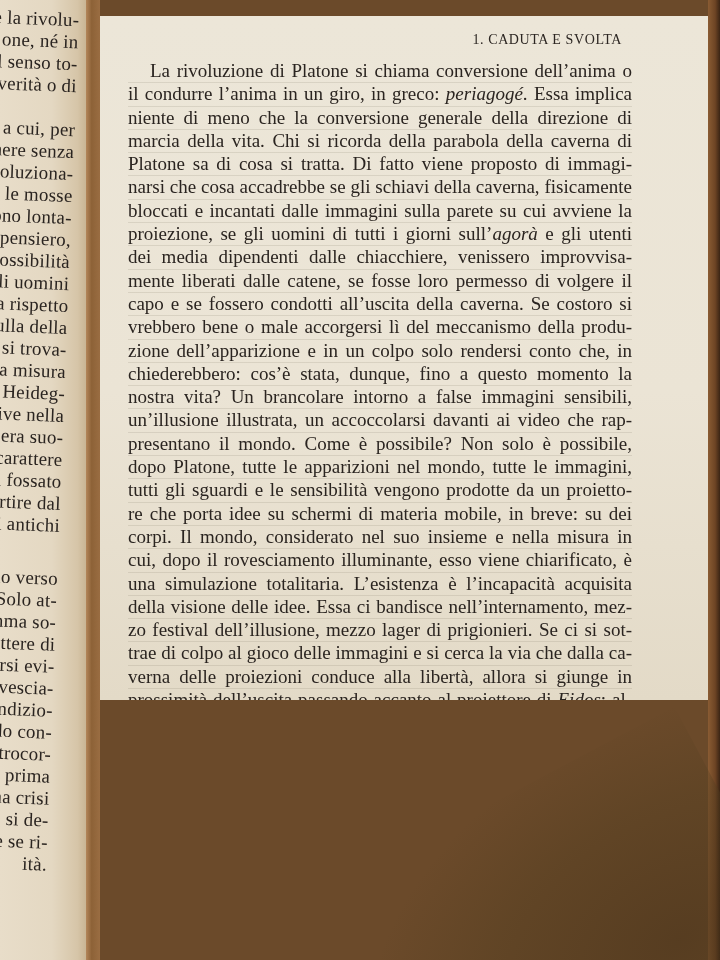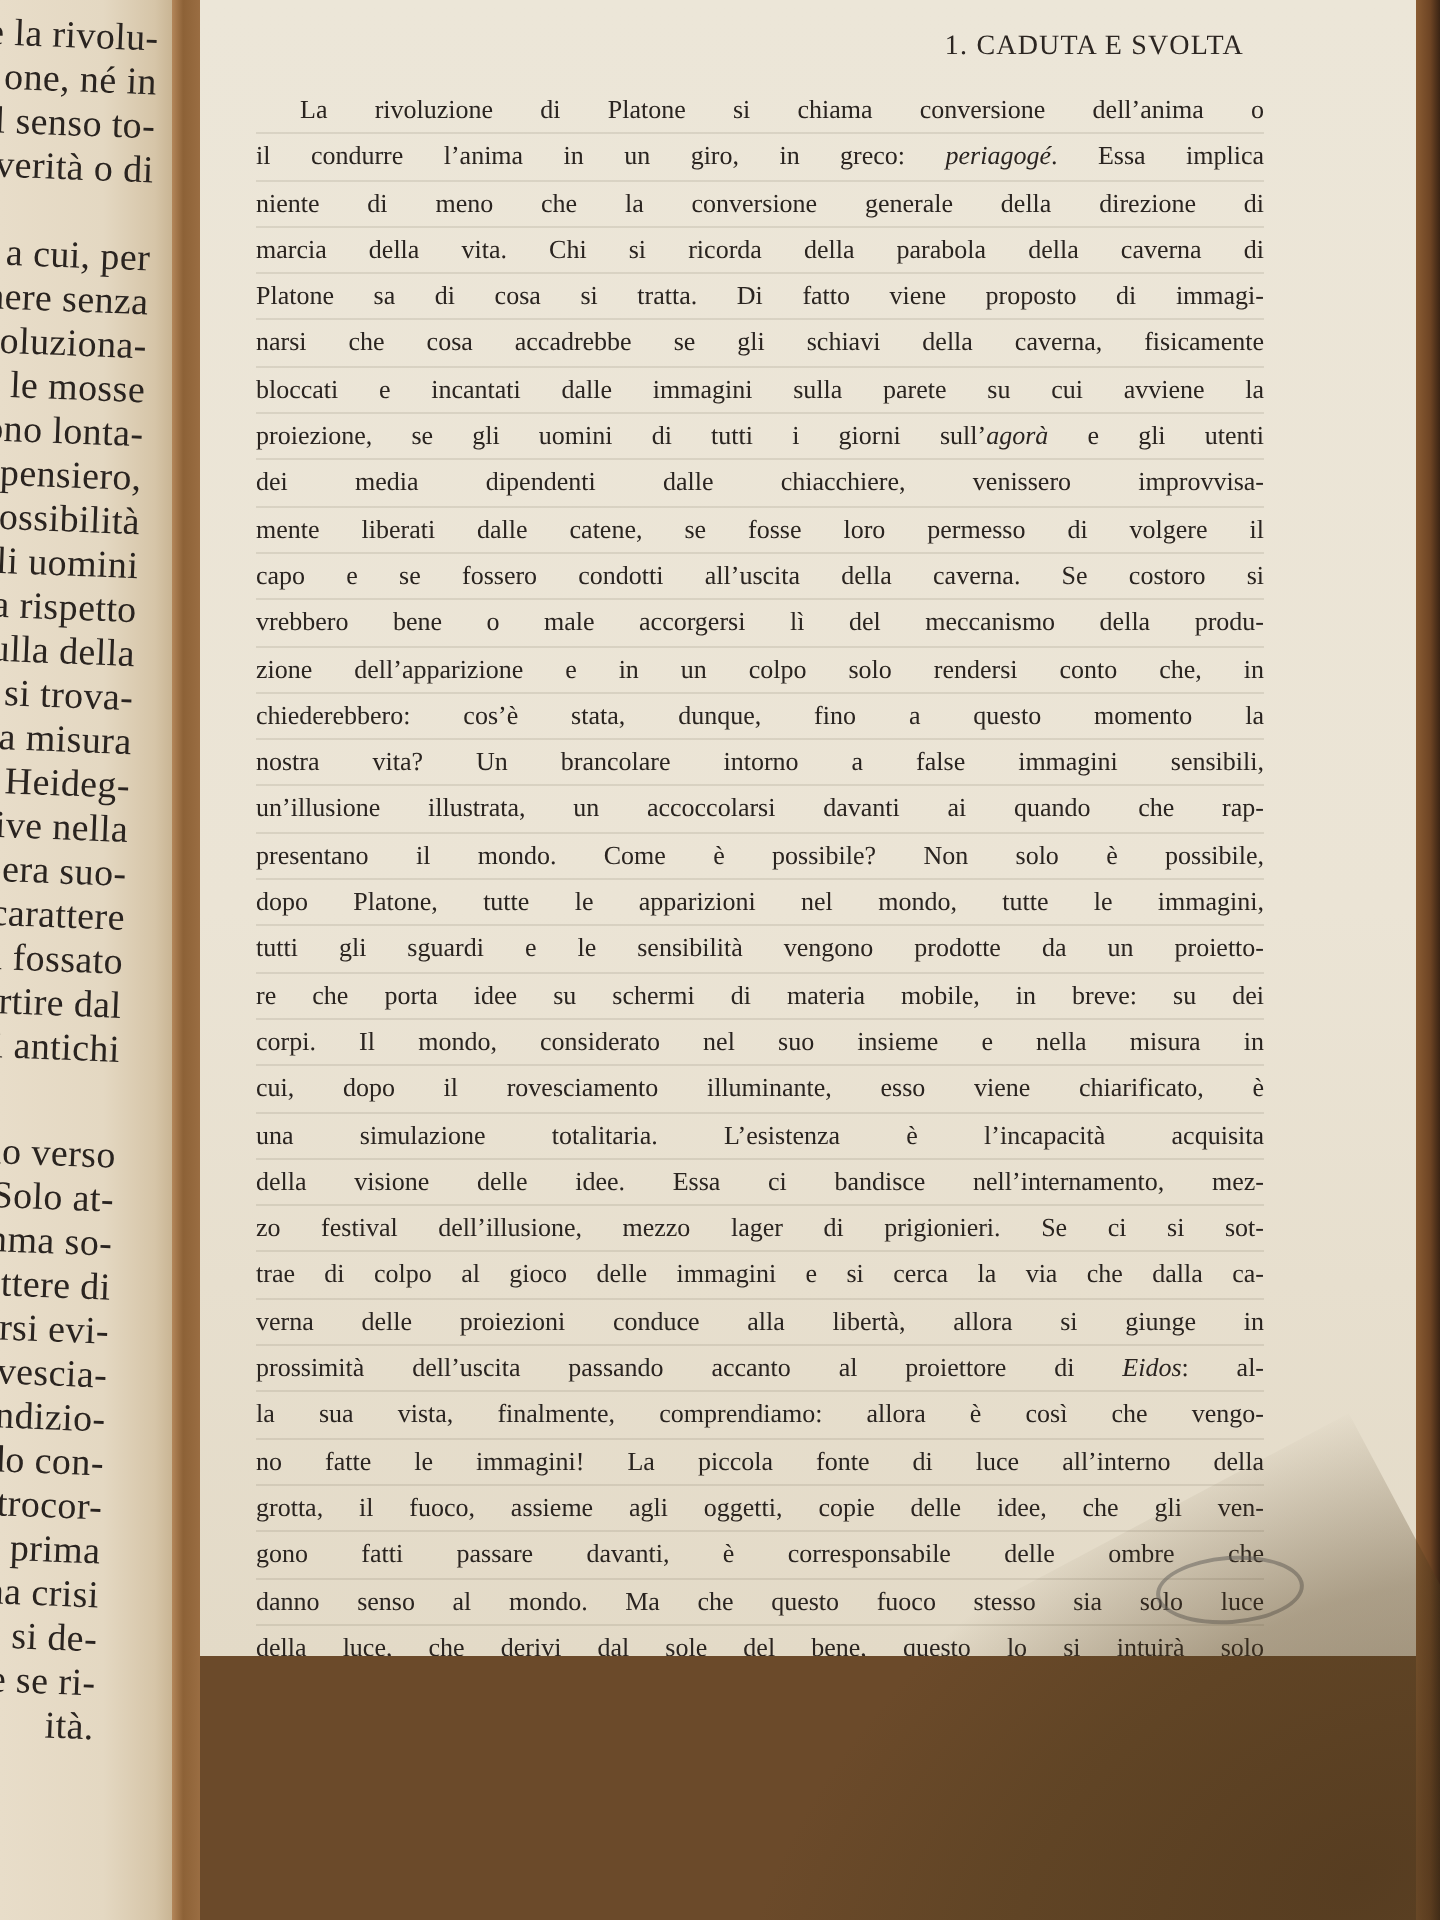--- a/index.html
+++ b/index.html
@@ -22,41 +22,41 @@
       position: absolute; right: 6px; white-space: nowrap;
       font-size: 19px; color: #2a2420; letter-spacing: 0.2px;
     }
     
     .gutter {
       position: absolute; left: 86px; top: 0; width: 14px; height: 960px;
       background: linear-gradient(90deg, #b3865a 0%, #8d6237 40%, #9a6d42 100%);
     }
     
     .right-page {
-      position: absolute; left: 100px; top: 0; width: 608px; height: 828px;
+      position: absolute; left: 100px; top: 16px; width: 608px; height: 684px;
       background: linear-gradient(180deg, #ece6d8 0%, #ebe4d5 55%, #e3dac7 100%);
       overflow: hidden;
     }
     .right-edge {
       position: absolute; left: 708px; top: 0; width: 12px; height: 960px;
       background: linear-gradient(90deg, #8a5c33 0%, #6d4424 60%, #3a2414 100%);
     }
     .shadow {
       position: absolute; left: 340px; top: 790px; width: 420px; height: 260px;
       background: radial-gradient(ellipse at 75% 80%, rgba(70,50,25,0.55) 0%, rgba(80,60,30,0.38) 45%, rgba(80,60,30,0) 75%);
       transform: rotate(-28deg);
       pointer-events: none;
     }
     .running-head {
       position: absolute; right: 86px; top: 16px;
       font-size: 14px; letter-spacing: 0.6px; color: #2c2622;
     }
     .body-text {
       position: absolute; left: 28px; top: 44px; width: 504px;
-      font-size: 13px; color: #2a2420;
+      font-size: 19px; color: #2a2420;
     }
     .line {
       height: 22.3px; line-height: 22.3px; white-space: nowrap;
       text-align: justify; text-align-last: justify;
       border-bottom: 1px solid rgba(120,110,95,0.16);
     }
     .line.indent { padding-left: 22px; }
     .page-number {
       position: absolute; right: 78px; top: 905px;
       font-size: 19px; color: #2a2420;
@@ -124,21 +124,21 @@
       <div class="line"><span>narsi che cosa accadrebbe se gli schiavi della caverna, fisicamente</span></div>
       <div class="line"><span>bloccati e incantati dalle immagini sulla parete su cui avviene la</span></div>
       <div class="line"><span>proiezione, se gli uomini di tutti i giorni sull’</span><em>agorà</em><span> e gli utenti</span></div>
       <div class="line"><span>dei media dipendenti dalle chiacchiere, venissero improvvisa-</span></div>
       <div class="line"><span>mente liberati dalle catene, se fosse loro permesso di volgere il</span></div>
       <div class="line"><span>capo e se fossero condotti all’uscita della caverna. Se costoro si</span></div>
       <div class="line"><span>vrebbero bene o male accorgersi lì del meccanismo della produ-</span></div>
       <div class="line"><span>zione dell’apparizione e in un colpo solo rendersi conto che, in</span></div>
       <div class="line"><span>chiederebbero: cos’è stata, dunque, fino a questo momento la</span></div>
       <div class="line"><span>nostra vita? Un brancolare intorno a false immagini sensibili,</span></div>
-      <div class="line"><span>un’illusione illustrata, un accoccolarsi davanti ai quando che rap-</span></div>
+      <div class="line"><span>un’illusione illustrata, un accoccolarsi davanti ai video che rap-</span></div>
       <div class="line"><span>presentano il mondo. Come è possibile? Non solo è possibile,</span></div>
       <div class="line"><span>dopo Platone, tutte le apparizioni nel mondo, tutte le immagini,</span></div>
       <div class="line"><span>tutti gli sguardi e le sensibilità vengono prodotte da un proietto-</span></div>
       <div class="line"><span>re che porta idee su schermi di materia mobile, in breve: su dei</span></div>
       <div class="line"><span>corpi. Il mondo, considerato nel suo insieme e nella misura in</span></div>
       <div class="line"><span>cui, dopo il rovesciamento illuminante, esso viene chiarificato, è</span></div>
       <div class="line"><span>una simulazione totalitaria. L’esistenza è l’incapacità acquisita</span></div>
       <div class="line"><span>della visione delle idee. Essa ci bandisce nell’internamento, mez-</span></div>
       <div class="line"><span>zo festival dell’illusione, mezzo lager di prigionieri. Se ci si sot-</span></div>
       <div class="line"><span>trae di colpo al gioco delle immagini e si cerca la via che dalla ca-</span></div>

